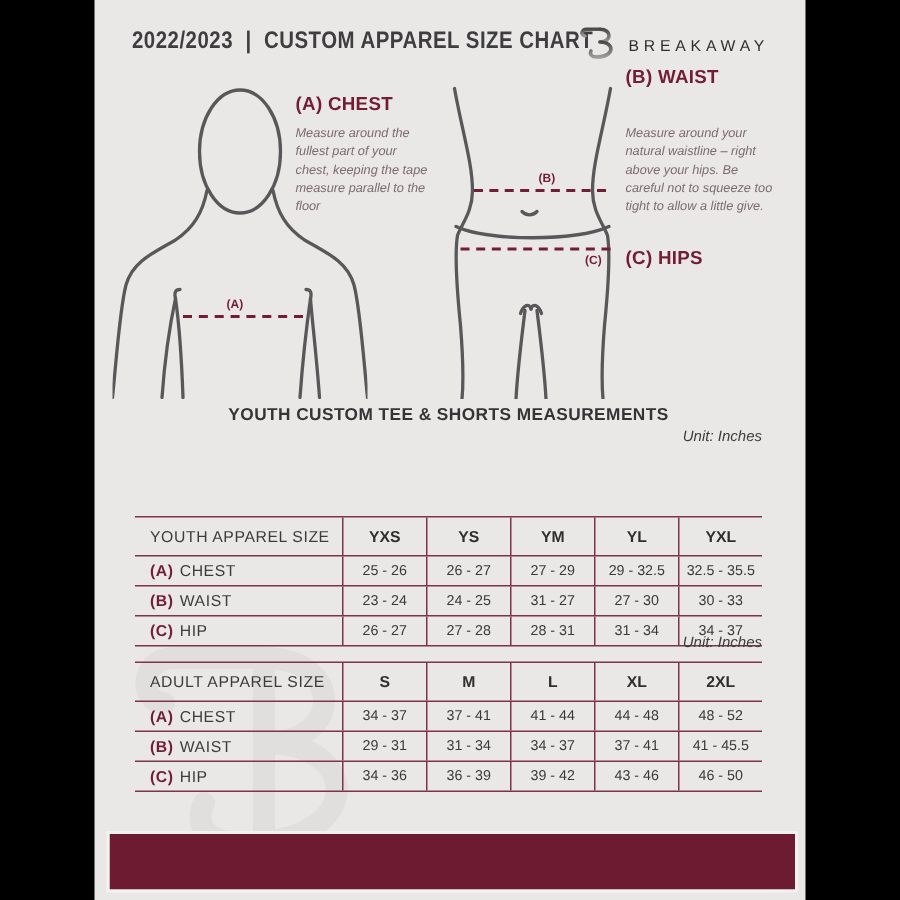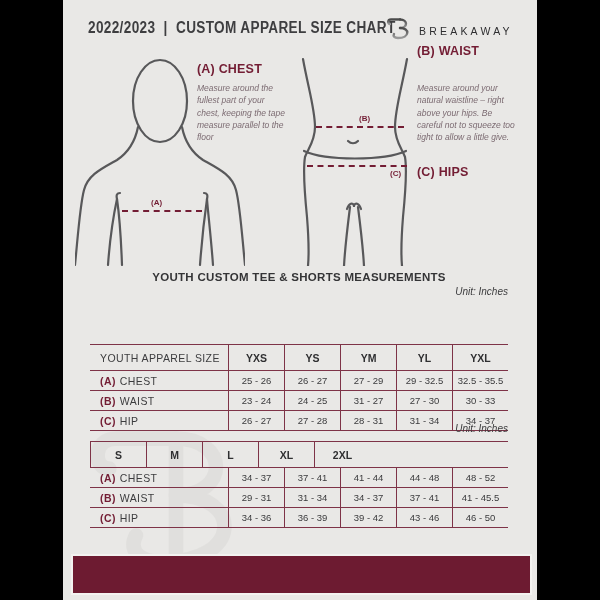--- a/index.html
+++ b/index.html
@@ -162,20 +162,21 @@
       <div class="tcell">27 - 28</div>
       <div class="tcell">28 - 31</div>
       <div class="tcell">31 - 34</div>
       <div class="tcell">34 - 37</div>
     </div>
   </div>
 
   <div class="abs tbl-unit" style="left:27px;top:423px;">Unit: Inches</div>
   <div class="abs sizetable" style="left:27px;top:441px;">
     <div class="trow hrow first">
+      <div class="tcell tlabel">ADULT APPAREL SIZE</div>
       <div class="tcell hsz">S</div>
       <div class="tcell hsz">M</div>
       <div class="tcell hsz">L</div>
       <div class="tcell hsz">XL</div>
       <div class="tcell hsz">2XL</div>
     </div>
     <div class="trow drow">
       <div class="tcell tlabel">
         <span class="rowkey">(A)</span>
         <span>CHEST</span>

